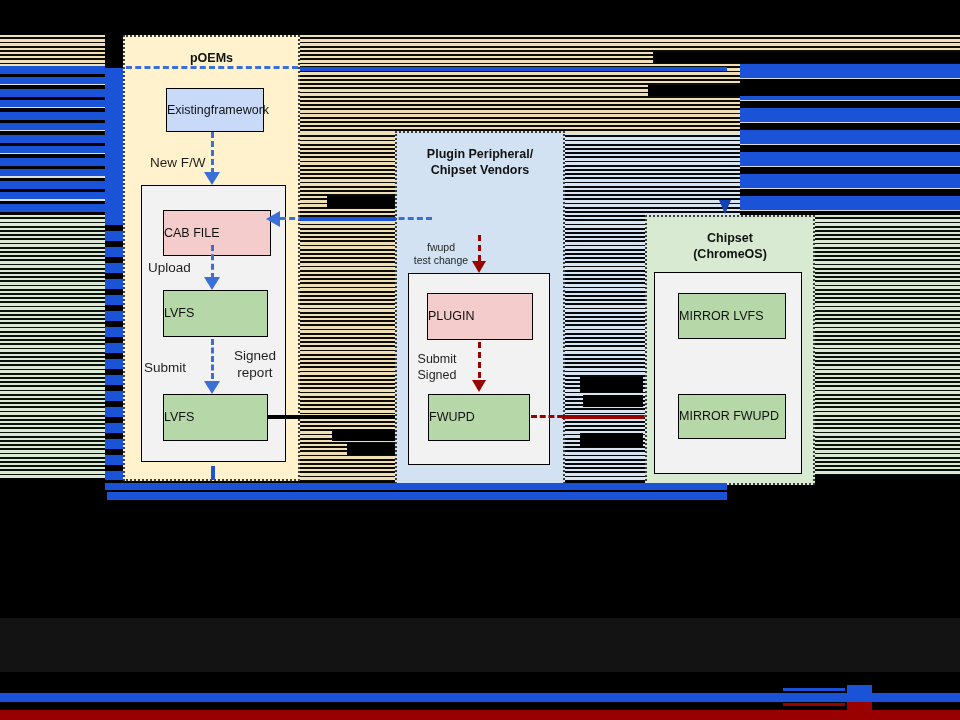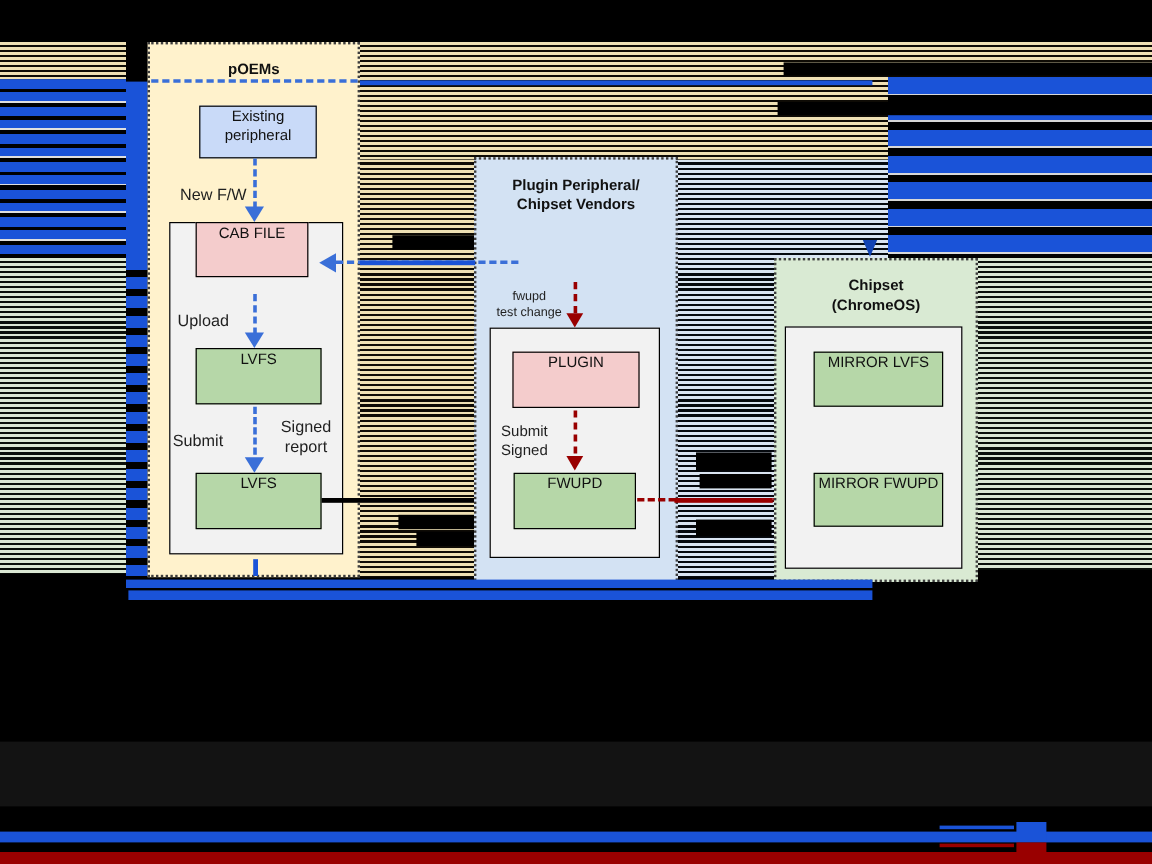--- a/index.html
+++ b/index.html
@@ -17,21 +17,21 @@
   .st-bluedash{background:repeating-linear-gradient(180deg,#1a53d8 0 10px,#000 10px 16px);}
   .solidblue{background:#1a53d8;}
   .soliddarkred{background:#990000;}
   .black{background:#000;}
   
   .group{border:2px dotted #3d3d3d; box-sizing:border-box; text-align:center;}
   .group-title{font-weight:bold; font-size:12.5px; line-height:1.3; padding-top:13px; color:#111;}
   .panel{background:#f2f2f2; border:1.5px solid #000; box-sizing:border-box;}
   .node{
     border:1.5px solid #000; box-sizing:border-box;
-    display:flex; flex-direction:column; align-items:center; justify-content:flex-start;
+    display:flex; align-items:center; justify-content:space-between;
     font-size:12.5px; line-height:1.3; text-align:center; color:#111;
   }
   .bg-pink{background:#f4cccc;} .bg-green{background:#b6d7a8;} .bg-blue{background:#c9daf8;}
   .edge-label{font-size:13.5px; color:#1f1f1f; line-height:1.25;}
   .edge-label.small{font-size:10.5px;}
   .dash-v-blue{border-left:3px dashed #3a6fd8;}
   .dash-h-blue{border-top:3px dashed #3a6fd8;}
   .dash-v-red{border-left:3px dashed #990000;}
   .dash-h-red{border-top:3px dashed #990000;}
   .tri{width:0;height:0;}
@@ -69,30 +69,30 @@
 
   <div class="abs group" style="left:123px;top:35px;width:177px;height:446px;background:#fff2cc;">
     <div class="group-title">pOEMs</div>
   </div>
 
   <div class="abs dash-h-blue" style="left:126px;top:66px;width:172px;height:0;"></div>
   <div class="abs solidblue" style="left:300px;top:67px;width:427px;height:4px;"></div>
 
   <div class="abs node bg-blue" style="left:166px;top:88px;width:98px;height:44px;">
     <span>Existing</span>
-    <span>peripheral</span>
+    <span>framework</span>
   </div>
 
   <div class="abs dash-v-blue" style="left:211px;top:132px;width:0;height:42px;"></div>
   <div class="abs tri tri-down-blue" style="left:204px;top:172px;"></div>
   <div class="abs edge-label" style="left:150px;top:155px;">New F/W</div>
 
   <div class="abs panel" style="left:141px;top:185px;width:145px;height:277px;"></div>
 
-  <div class="abs node bg-pink" style="left:163px;top:185px;width:94px;height:46px;">
+  <div class="abs node bg-pink" style="left:163px;top:210px;width:108px;height:46px;">
     <span>CAB FILE</span>
   </div>
 
   <div class="abs dash-v-blue" style="left:211px;top:245px;width:0;height:34px;"></div>
   <div class="abs tri tri-down-blue" style="left:204px;top:277px;"></div>
   <div class="abs edge-label" style="left:148px;top:260px;">Upload</div>
 
   <div class="abs node bg-green" style="left:163px;top:290px;width:105px;height:47px;">
     <span>LVFS</span>
   </div>

